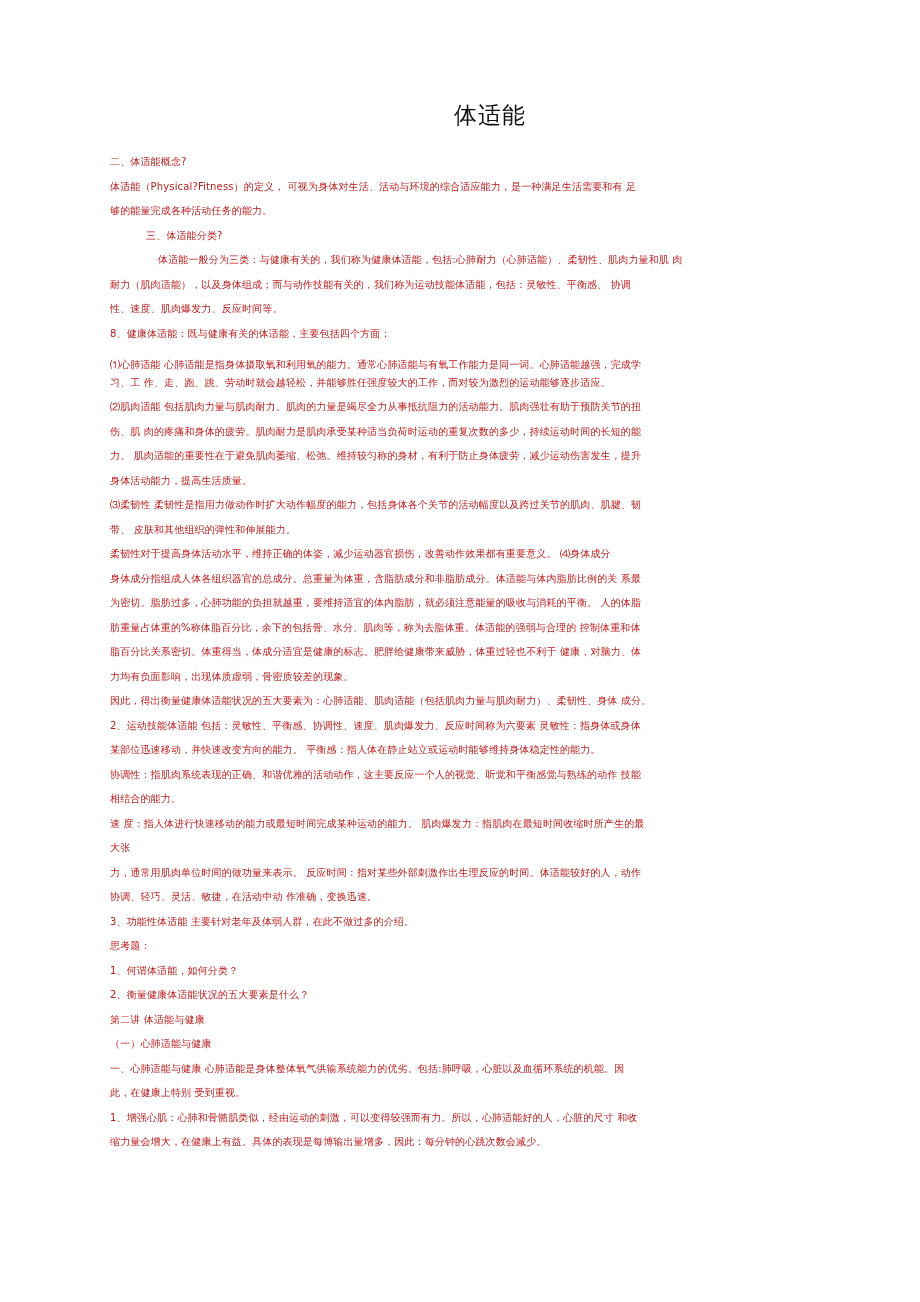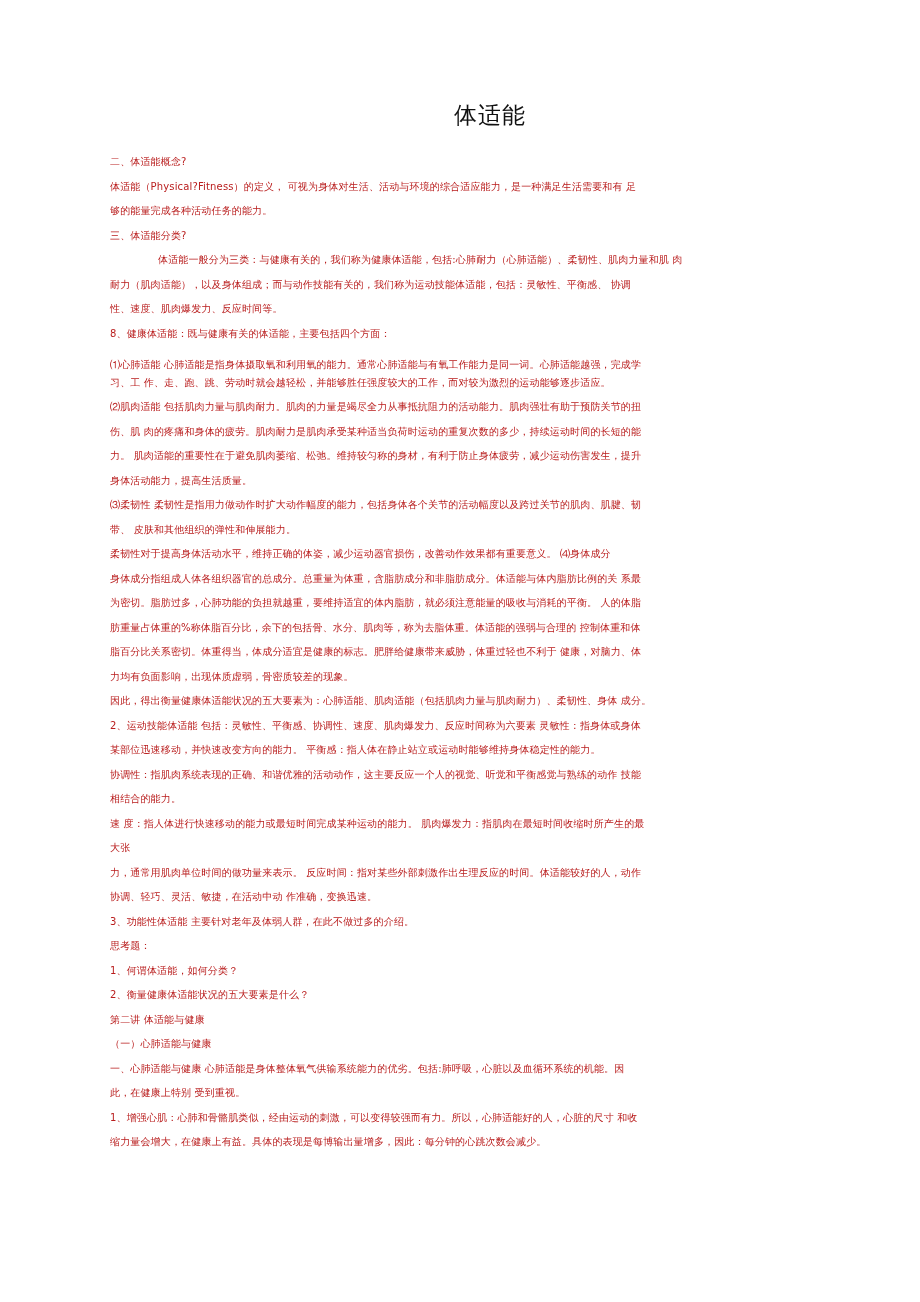--- a/index.html
+++ b/index.html
@@ -47,21 +47,21 @@
 </style>
 </head>
 <body>
 
 <div class="page">
   <div class="title">体适能</div>
   <div id="lines">
       <div class="line" style="top: 153px;">二、体适能概念?</div>
       <div class="line" style="top: 178px;">体适能（Physical?Fitness）的定义， 可视为身体对生活、活动与环境的综合适应能力，是一种满足生活需要和有  足</div>
       <div class="line" style="top: 202px;">够的能量完成各种活动任务的能力。</div>
-      <div class="line" style="top: 227px;">三、体适能分类?</div>
+      <div class="line" style="top: 227px; margin-left: 36px;">三、体适能分类?</div>
       <div class="line" style="top: 251px; margin-left: 48px;">体适能一般分为三类：与健康有关的，我们称为健康体适能，包括:心肺耐力（心肺适能）、柔韧性、肌肉力量和肌  肉</div>
       <div class="line" style="top: 276px;">耐力（肌肉适能），以及身体组成；而与动作技能有关的，我们称为运动技能体适能，包括：灵敏性、平衡感、  协调</div>
       <div class="line" style="top: 300px;">性、速度、肌肉爆发力、反应时间等。</div>
       <div class="line" style="top: 325px;">8、健康体适能：既与健康有关的体适能，主要包括四个方面：</div>
       <div class="line" style="top: 356px;">⑴心肺适能  心肺适能是指身体摄取氧和利用氧的能力。通常心肺适能与有氧工作能力是同一词。心肺适能越强，完成学</div>
       <div class="line" style="top: 374px;">习、工  作、走、跑、跳、劳动时就会越轻松，并能够胜任强度较大的工作，而对较为激烈的运动能够逐步适应。</div>
       <div class="line" style="top: 398px;">⑵肌肉适能  包括肌肉力量与肌肉耐力。肌肉的力量是竭尽全力从事抵抗阻力的活动能力。肌肉强壮有助于预防关节的扭</div>
       <div class="line" style="top: 423px;">伤、肌  肉的疼痛和身体的疲劳。肌肉耐力是肌肉承受某种适当负荷时运动的重复次数的多少，持续运动时间的长短的能</div>
       <div class="line" style="top: 447px;">力。  肌肉适能的重要性在于避免肌肉萎缩、松弛。维持较匀称的身材，有利于防止身体疲劳，减少运动伤害发生，提升</div>
       <div class="line" style="top: 472px;">身体活动能力，提高生活质量。</div>

